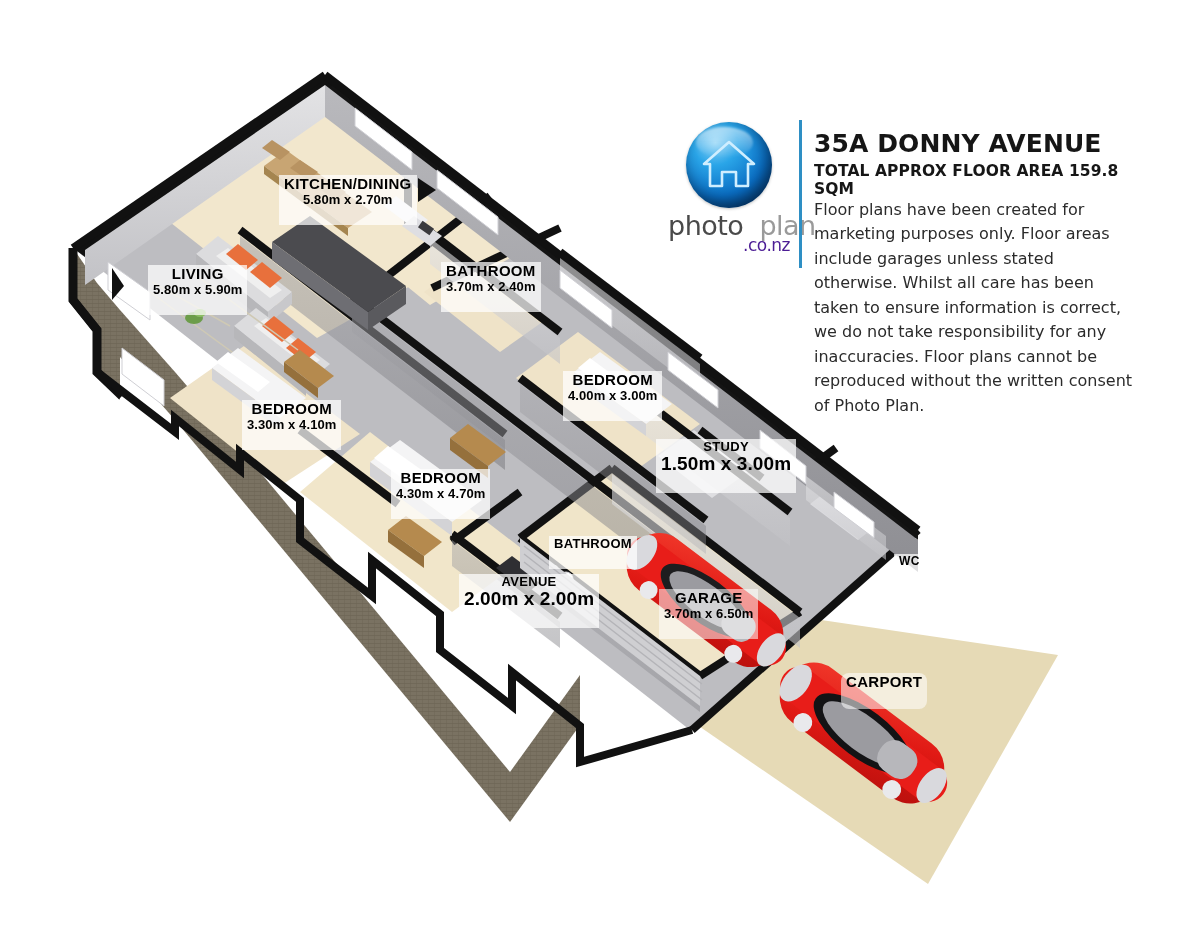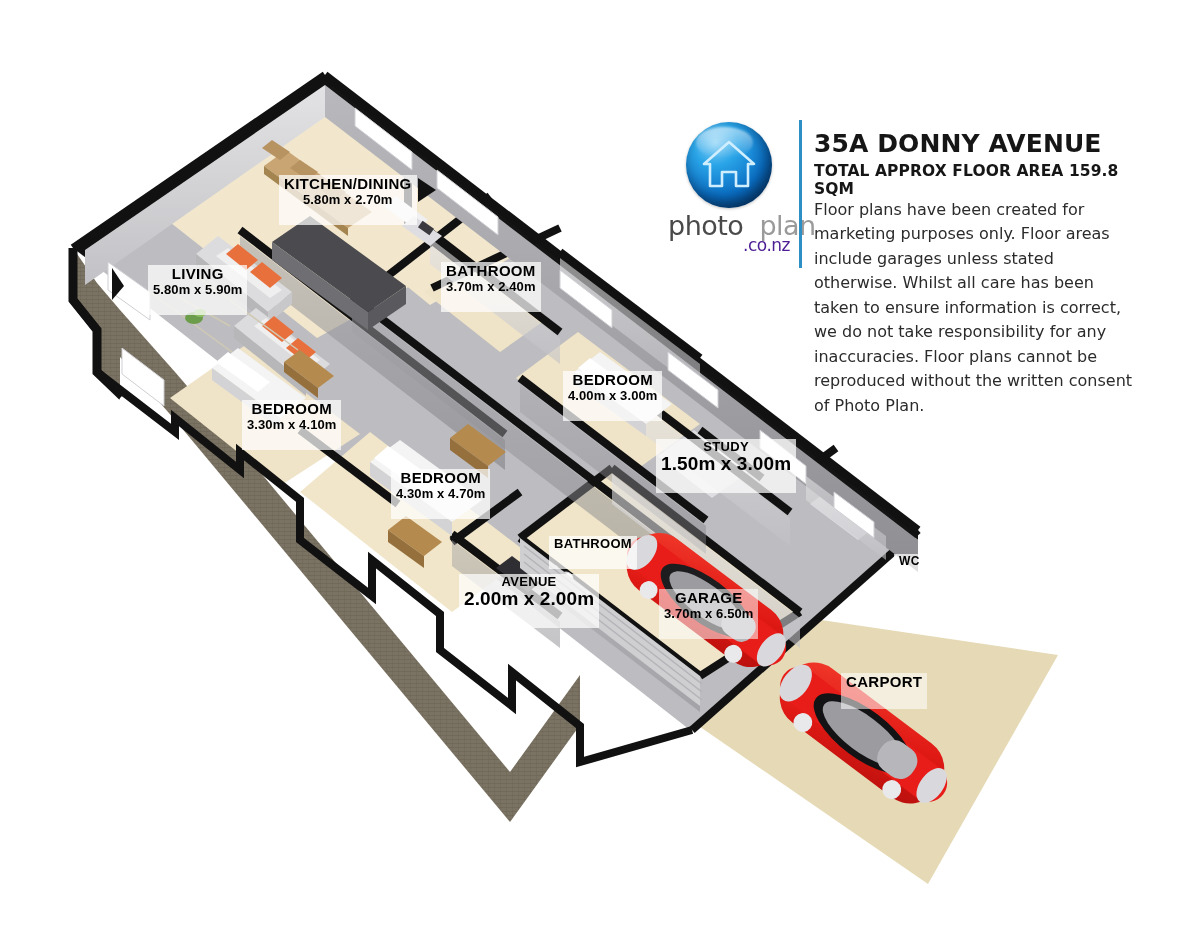--- a/index.html
+++ b/index.html
@@ -399,21 +399,21 @@
   </div>
 
   <div class="rl sm" style="left:549px;top:536px;">
     <span class="nm">BATHROOM</span>
   </div>
 
   <div class="rl tiny" style="left:894px;top:514px;margin-top:40px;">
     <span class="nm">WC</span>
   </div>
 
-  <div class="rl garage-chip" style="left:841px;top:673px;">
+  <div class="rl garage-chip" style="left:841px;top:673px;border-radius:8px;">
     <span class="nm">CARPORT</span>
   </div>
 
   <div class="brand">
 
     <div class="logo-wrap">
       <div class="logo-orb">
         <div class="gloss"></div>
       </div>
       <svg class="logo-house" viewBox="0 0 86 86" xmlns="http://www.w3.org/2000/svg">

